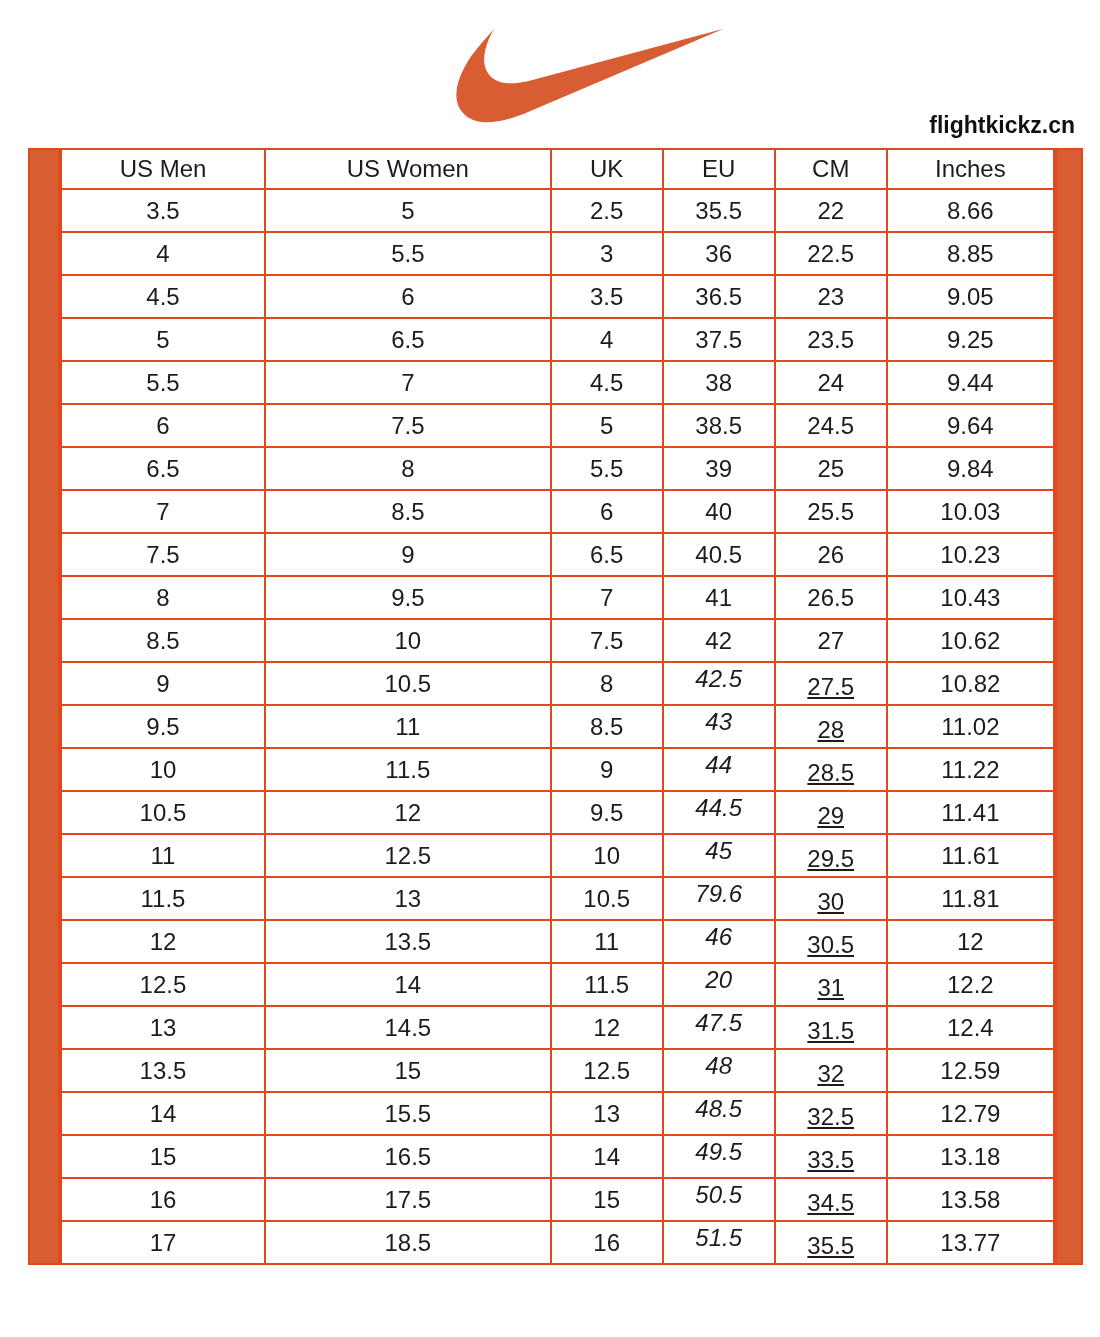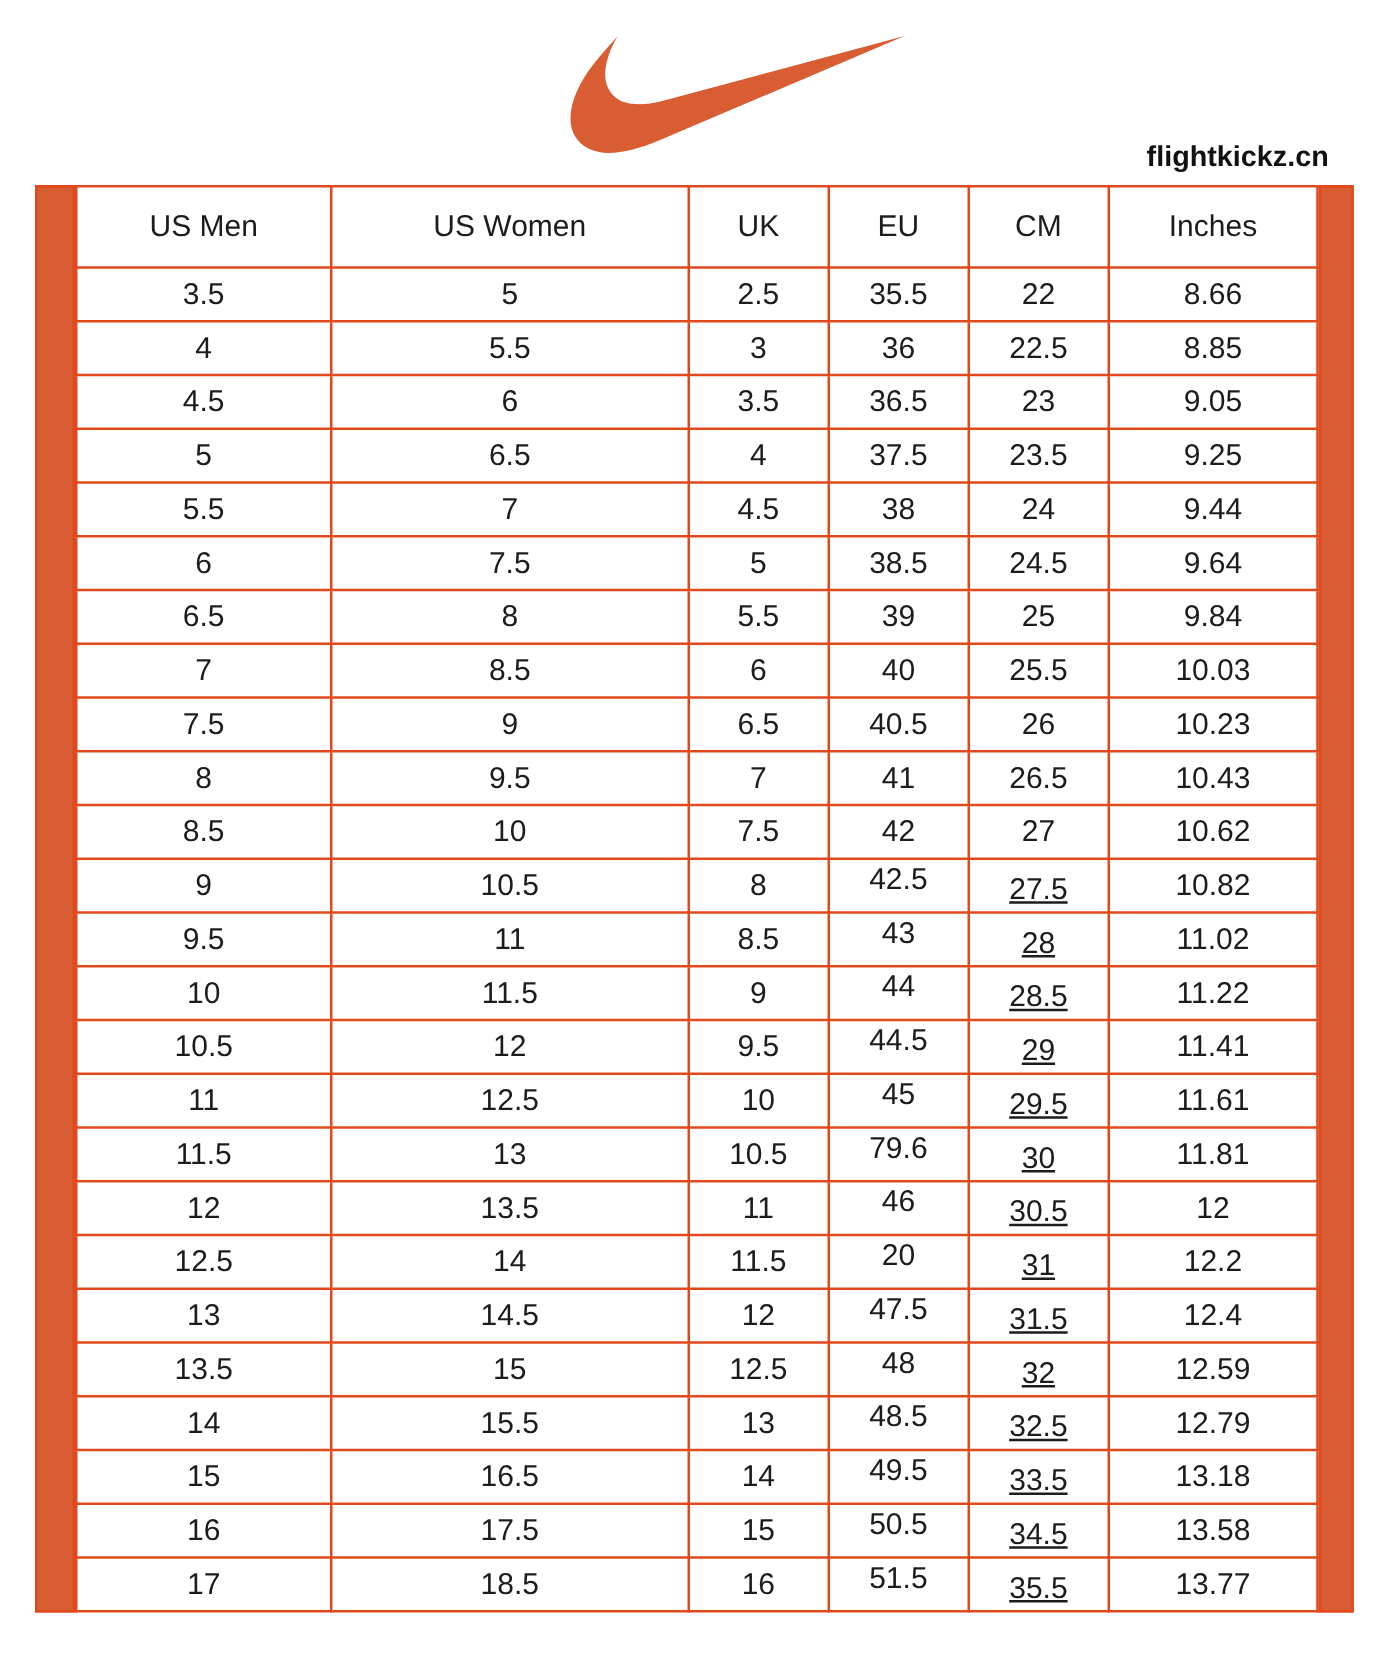--- a/index.html
+++ b/index.html
@@ -27,21 +27,21 @@
     left: 455px;
     top: 26px;
     width: 270px;
     height: 98px;
   }
   .swoosh svg { display: block; width: 100%; height: 100%; }
   .swoosh path { fill: var(--orange); }
   .brand {
     position: absolute;
     top: 112px;
-    right: 37px;
+    right: 25px;
     font-size: 23px;
     font-weight: 600;
     letter-spacing: 0px;
     color: #111111;
   }
   .table-wrap {
     position: absolute;
     left: 28px;
     top: 148px;
     width: 1055px;
@@ -62,25 +62,25 @@
   }
   table.size-table th,
   table.size-table td {
     border: 2px solid var(--border);
     text-align: center;
     vertical-align: middle;
     color: var(--text);
     font-size: 24px;
     padding: 0;
   }
-  table.size-table thead tr { height: 65px; }
+  table.size-table thead tr { height: 40px; }
   table.size-table tbody tr { height: 43px; }
   table.size-table th { font-weight: normal; }
   
-  table.size-table td.raise { vertical-align: top; padding-top: 2px; }
+  table.size-table td.raise { vertical-align: top; padding-top: 2px; font-style: italic; }
   table.size-table td.drop  { vertical-align: bottom; padding-bottom: 3px; text-decoration: underline; }
 </style>
 </head>
 <body>
 
 <div class="page">
 
   <div class="swoosh">
     <svg viewBox="0 7.55 24 8.8" preserveAspectRatio="xMidYMid meet" aria-hidden="true">
       <path d="M24 7.8L6.442 15.276c-1.456.616-2.679.925-3.668.925-1.12 0-1.933-.392-2.437-1.177-.317-.504-.41-1.143-.28-1.918.13-.775.476-1.6 1.036-2.478.467-.71 1.232-1.643 2.297-2.8a6.122 6.122 0 0 0-.784 1.848c-.28 1.195-.028 2.072.756 2.632.373.261.886.392 1.54.392.522 0 1.11-.084 1.764-.252L24 7.8z"></path>

